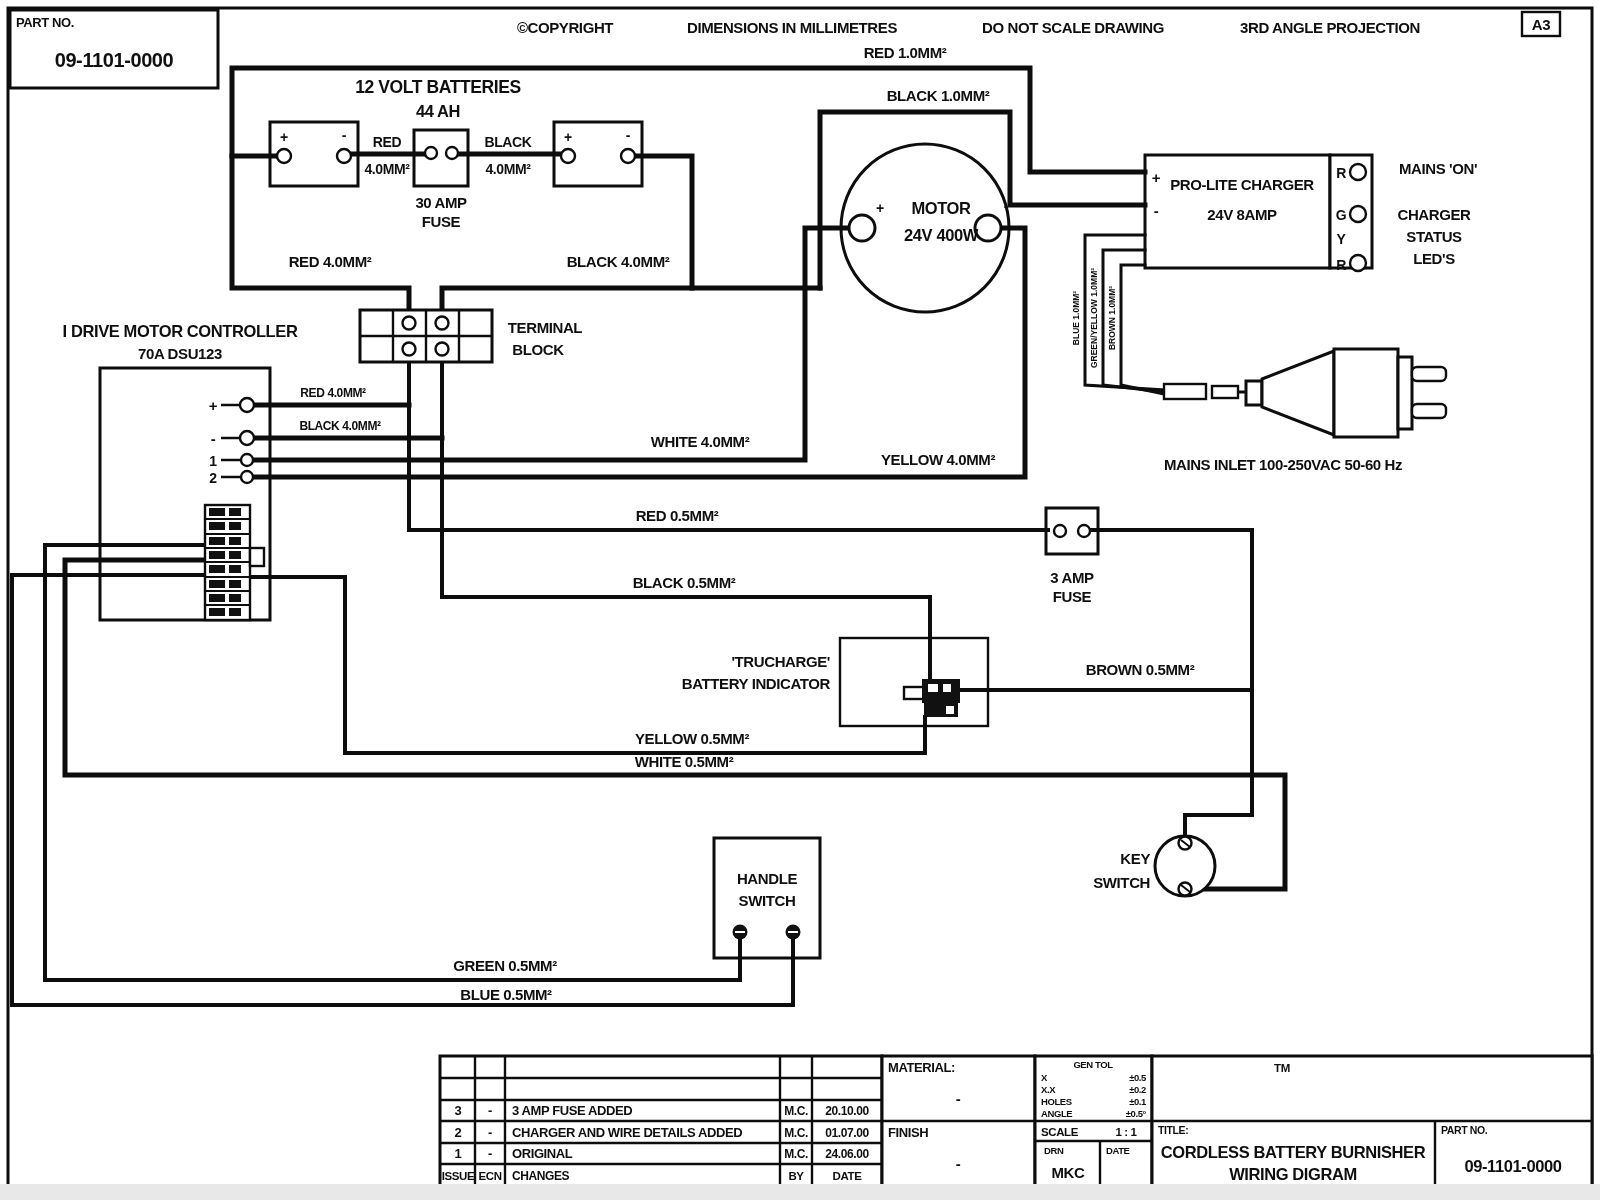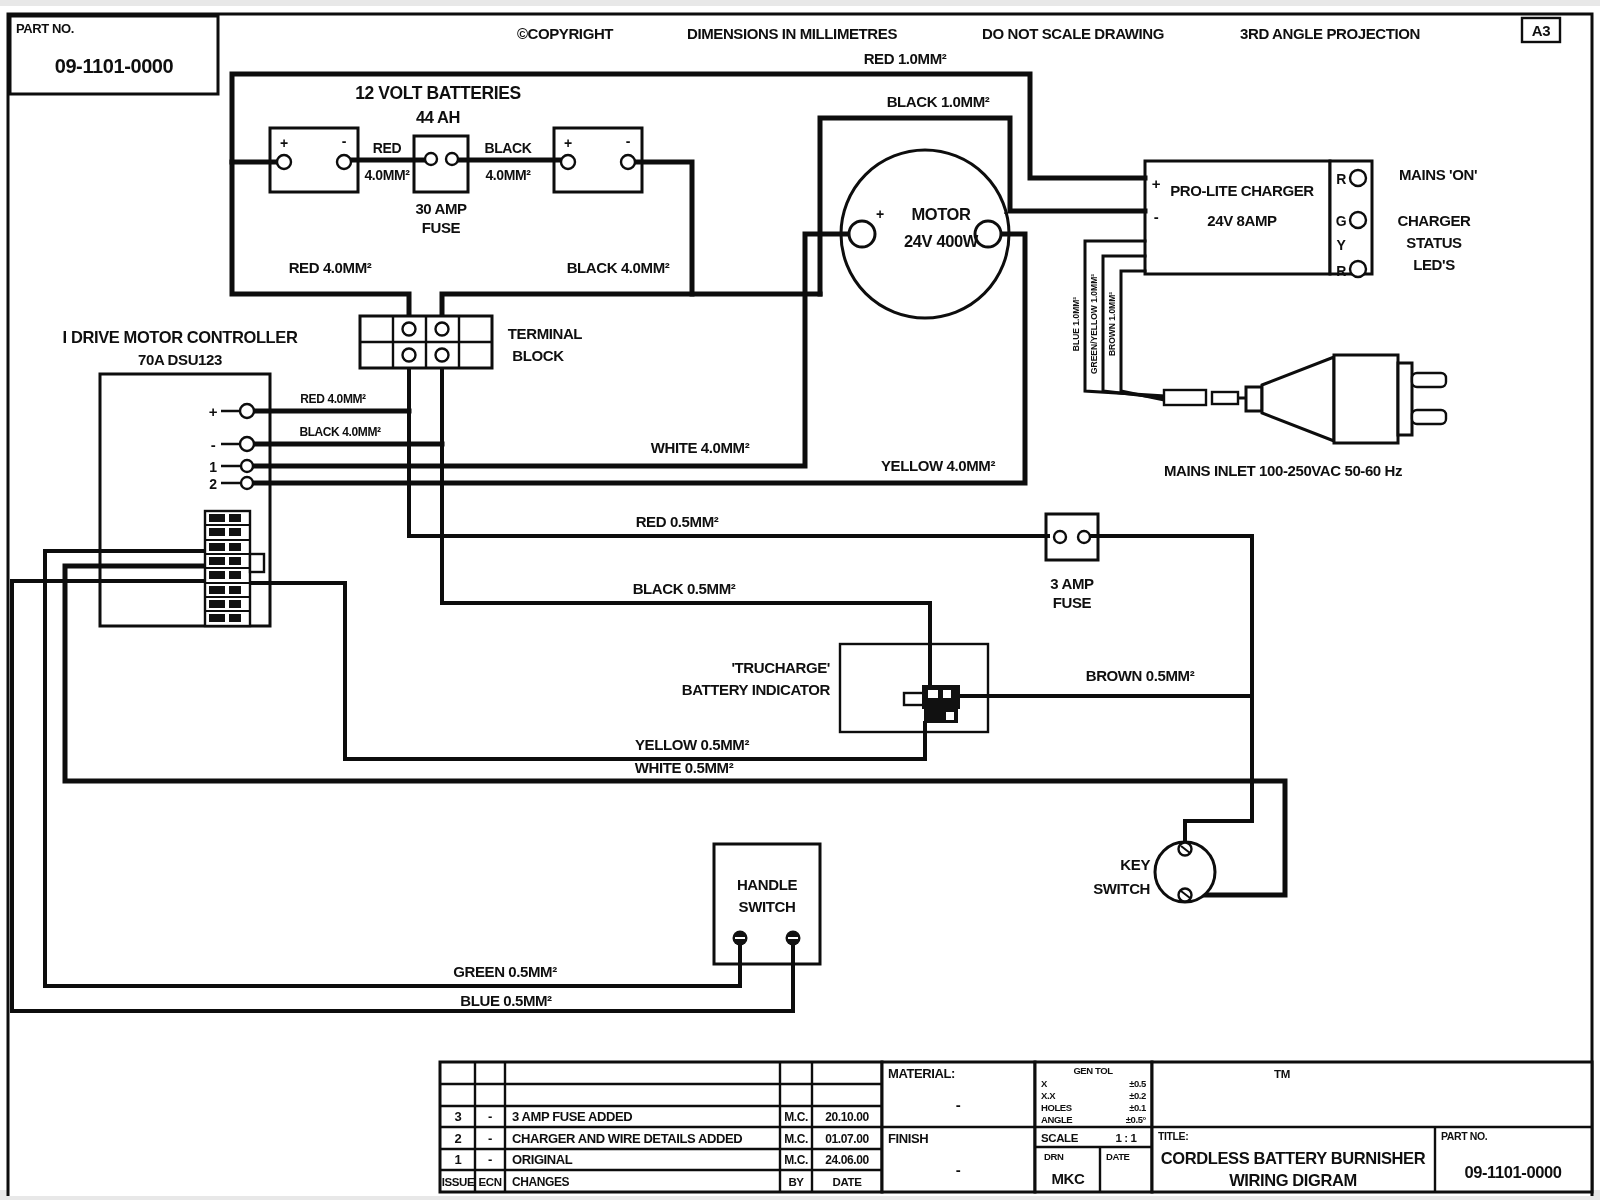--- a/index.html
+++ b/index.html
@@ -1,16 +1,16 @@
 <!DOCTYPE html>
 <html><head>
 <meta charset="utf-8">
 <style>
   html,body{margin:0;padding:0;background:#e8e8e8;}
-  #sheet{width:1600px;height:1184px;background:#ffffff;position:relative;margin:6px auto;}
+  #sheet{width:1600px;height:1184px;background:#ffffff;position:relative;margin:0 auto;}
   svg{display:block;}
   .bx{fill:#ffffff;stroke:#0d0d0d;stroke-width:3;}
   .bx2{fill:#ffffff;stroke:#0d0d0d;stroke-width:2.4;}
   .dk{fill:#111111;stroke:none;}
   .wt{fill:#ffffff;stroke:none;}
   .w5{fill:none;stroke:#0d0d0d;stroke-width:5;stroke-linecap:square;}
   .w4{fill:none;stroke:#0d0d0d;stroke-width:4;stroke-linecap:square;}
   .w3{fill:none;stroke:#0d0d0d;stroke-width:3;stroke-linecap:square;}
   .ln{fill:none;stroke:#0d0d0d;stroke-width:2.4;}
   .ln2{fill:none;stroke:#0d0d0d;stroke-width:2;}

